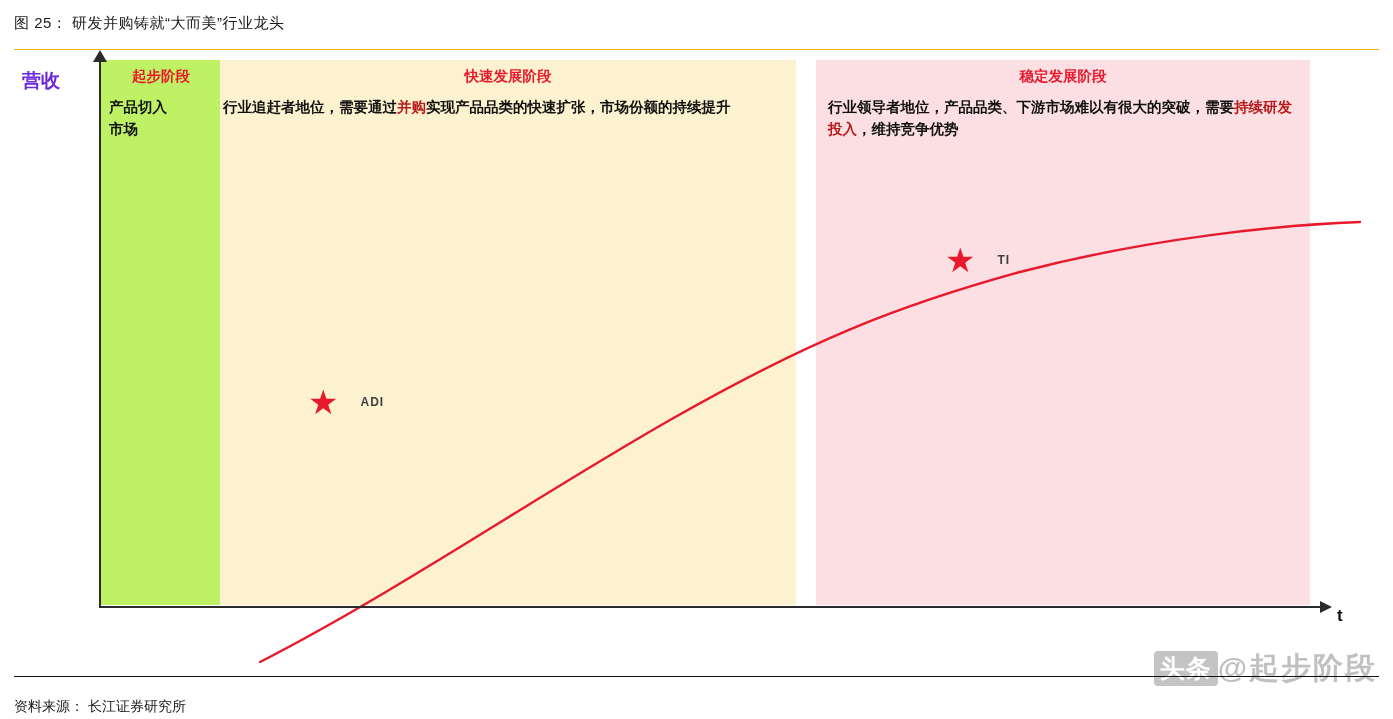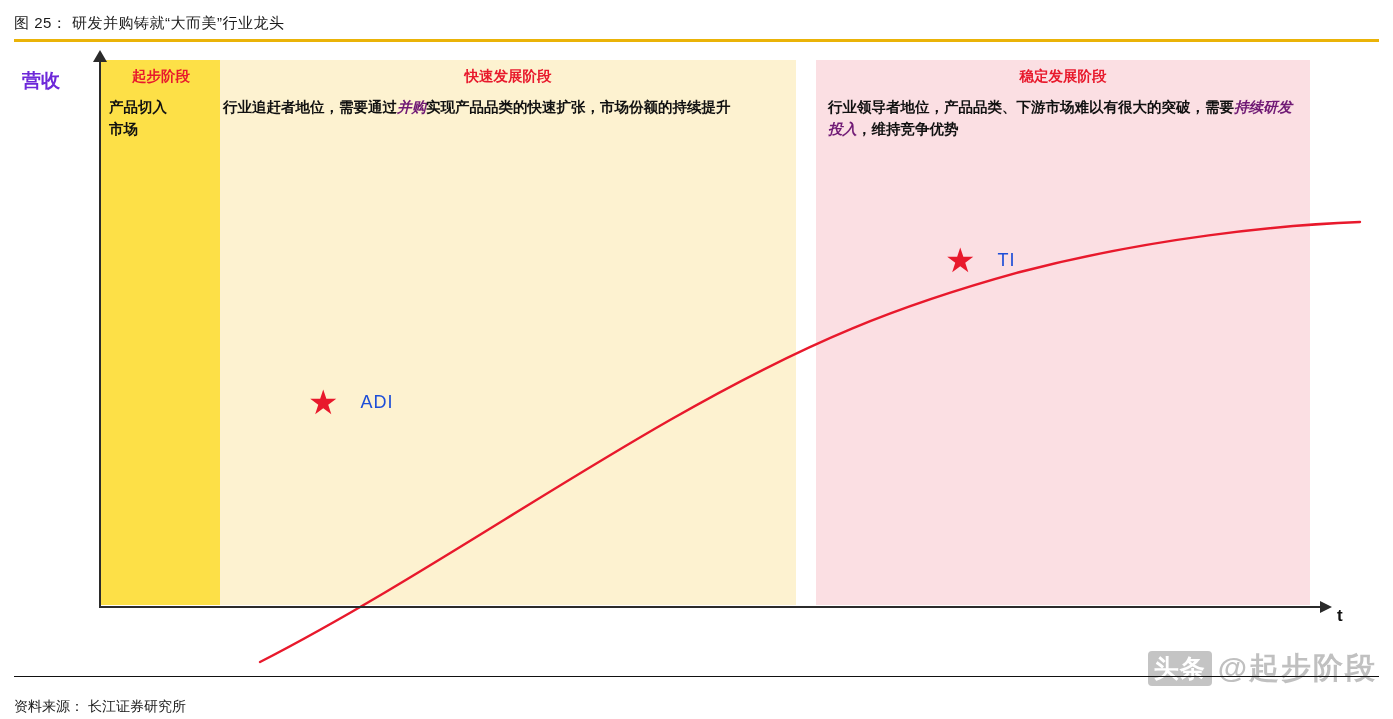--- a/index.html
+++ b/index.html
@@ -4,52 +4,52 @@
 <style>
   html,body{margin:0;padding:0;}
   body{
     width:1393px;height:719px;background:#ffffff;
     font-family:"Liberation Sans","DejaVu Sans",sans-serif;
     position:relative;overflow:hidden;
   }
   .fig-title-bar{
     position:absolute;left:14px;top:14px;width:1365px;
     font-size:15px;color:#1a1a1a;letter-spacing:.5px;
-    padding-bottom:6px;border-bottom:3px solid #eab308;
+    padding-bottom:16px;border-bottom:1px solid #eab308;
     white-space:nowrap;
   }
   .source-bar{
     position:absolute;left:14px;top:676px;width:1365px;
     font-size:14px;color:#1a1a1a;
     padding-top:21px;border-top:1px solid #111;
     white-space:nowrap;
   }
   
   .plot{
     position:absolute;left:100px;top:60px;width:1210px;height:545px;
   }
   .band{
     position:absolute;top:0;height:545px;box-sizing:border-box;
   }
-  .band-1{left:0;width:122px;background:#fde047;}
+  .band-1{left:0;width:122px;background:#bef264;}
   .band-2{left:120px;width:576px;background:#fdf2d0;}
   .band-3{left:716px;width:494px;background:#fbdfe3;}
   .band-head{
     position:absolute;top:7px;left:0;width:100%;
     text-align:center;font-weight:bold;font-size:14.5px;color:#e8192c;
   }
   .band-body{
     position:absolute;left:0;width:100%;
     text-align:left;font-weight:bold;font-size:14.5px;color:#111;
     line-height:1.55;
   }
   .band-1 .band-body{top:36px;left:50%;transform:translateX(-50%);width:104px;}
   .band-2 .band-body{top:36px;left:50%;transform:translateX(-50%);width:570px;}
   .band-3 .band-body{top:36px;left:50%;transform:translateX(-50%);width:470px;}
-  .hl{color:#701a75;font-style:italic;}
+  .hl{color:#b91c1c;}
   
   .axis-y{
     position:absolute;left:99px;top:60px;width:2px;height:548px;background:#2b2b2b;
   }
   .axis-y-arrow{
     position:absolute;left:93px;top:50px;width:0;height:0;
     border-left:7px solid transparent;border-right:7px solid transparent;
     border-bottom:12px solid #2b2b2b;
   }
   .axis-x{
@@ -64,26 +64,26 @@
     position:absolute;left:22px;top:68px;font-size:19px;font-weight:bold;color:#6d28d9;
   }
   .label-x{
     position:absolute;left:1337px;top:606px;font-size:17px;font-weight:bold;color:#111;
   }
   
   .curve{position:absolute;left:100px;top:60px;width:1210px;height:548px;}
   
   .marker{position:absolute;display:flex;align-items:center;gap:22px;}
   .star{color:#e8192c;font-size:34px;line-height:1;}
-  .marker-label{font-size:18px;font-weight:normal;color:#1d4ed8;letter-spacing:1px;}
+  .marker-label{font-size:12px;font-weight:bold;color:#404040;letter-spacing:1px;}
   .marker-adi{left:308px;top:385px;}
   .marker-ti{left:945px;top:243px;}
   
   .watermark{
-    position:absolute;right:16px;top:648px;display:flex;align-items:center;gap:6px;
+    position:absolute;right:16px;top:648px;display:flex;align-items:center;gap:0;
     color:#9a9a9a;font-size:30px;font-weight:bold;letter-spacing:2px;opacity:.62;
   }
   .wm-box{
     display:inline-block;background:#9a9a9a;color:#ffffff;font-size:25px;font-weight:bold;
     padding:1px 6px;border-radius:4px;letter-spacing:1px;opacity:.95;
   }
 </style>
 </head>
 <body>
 

